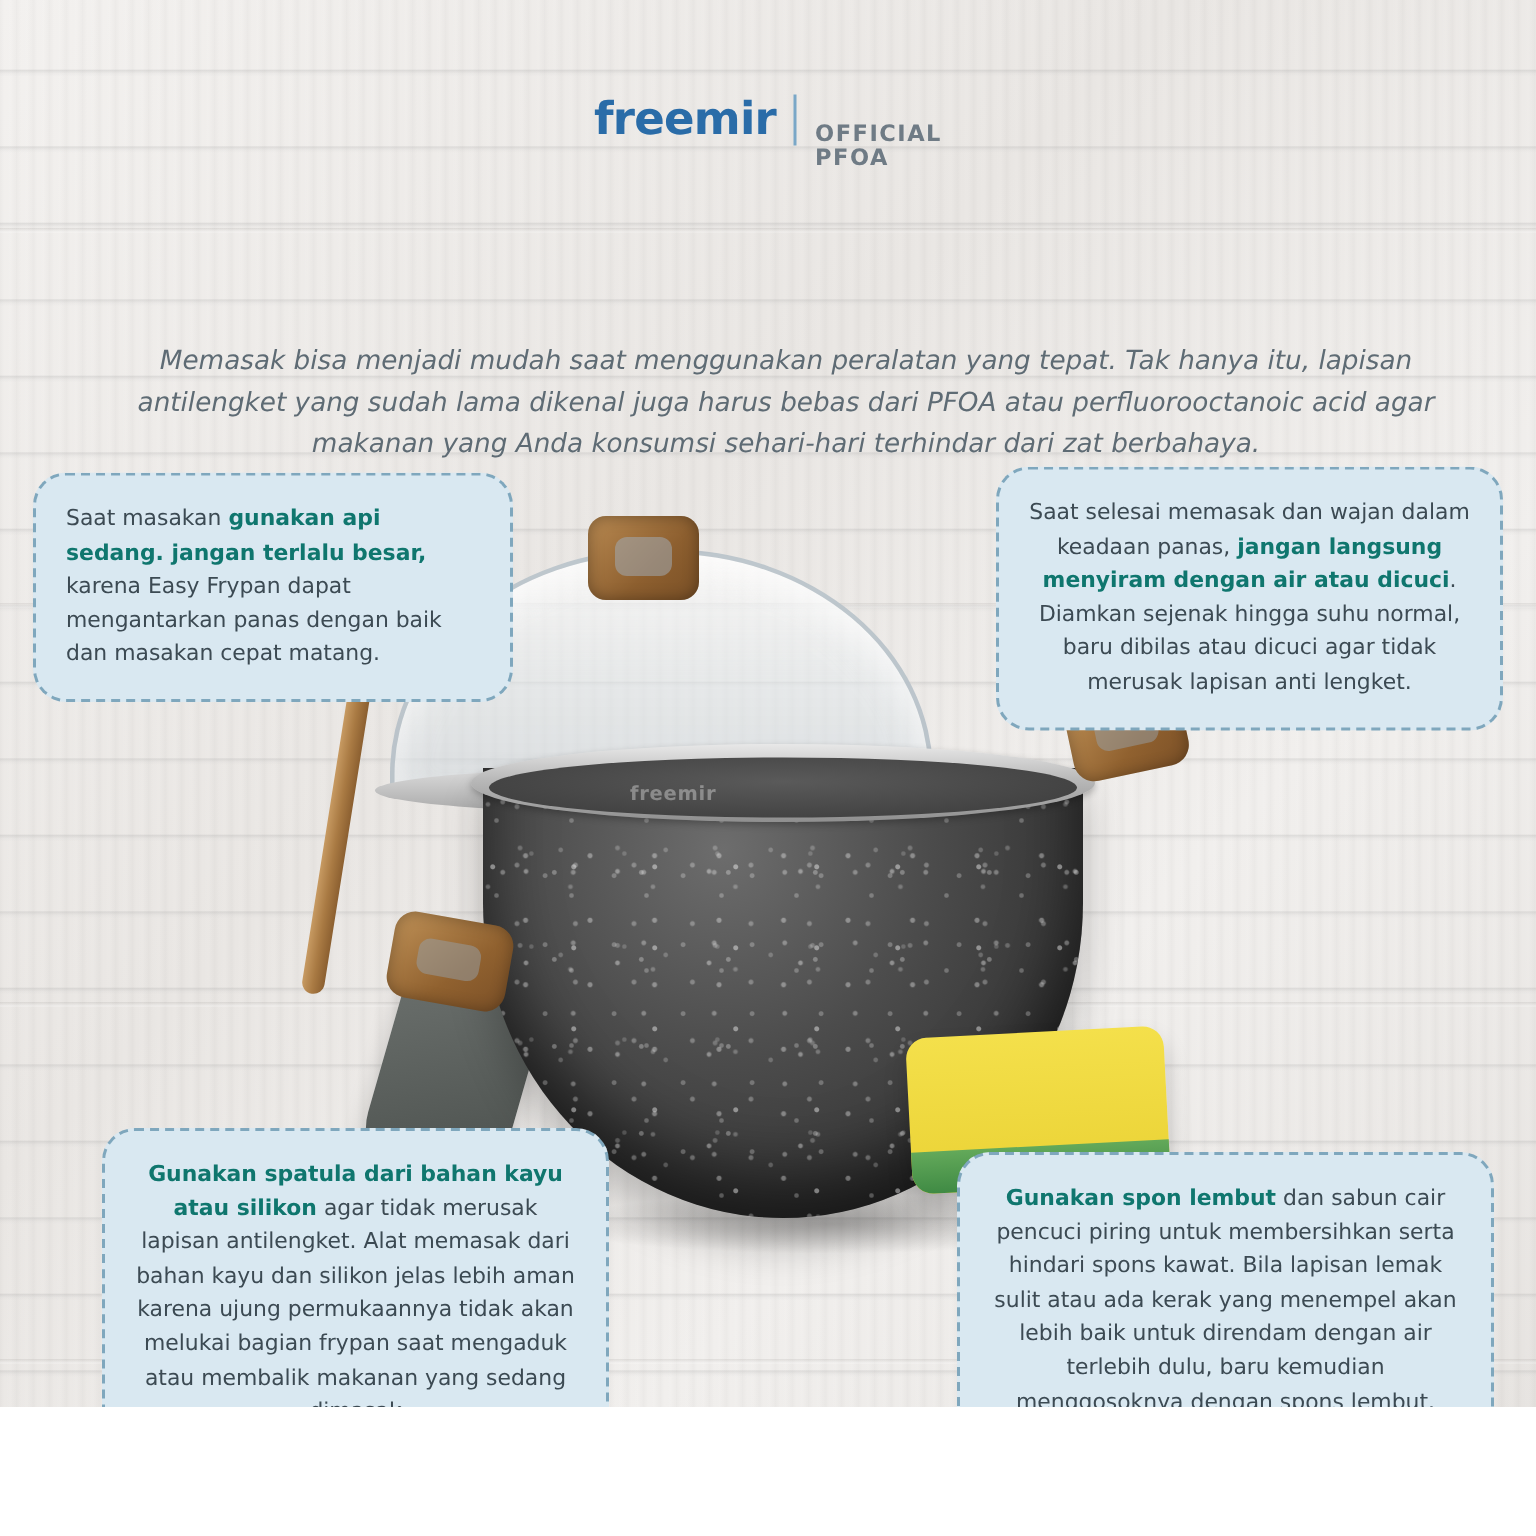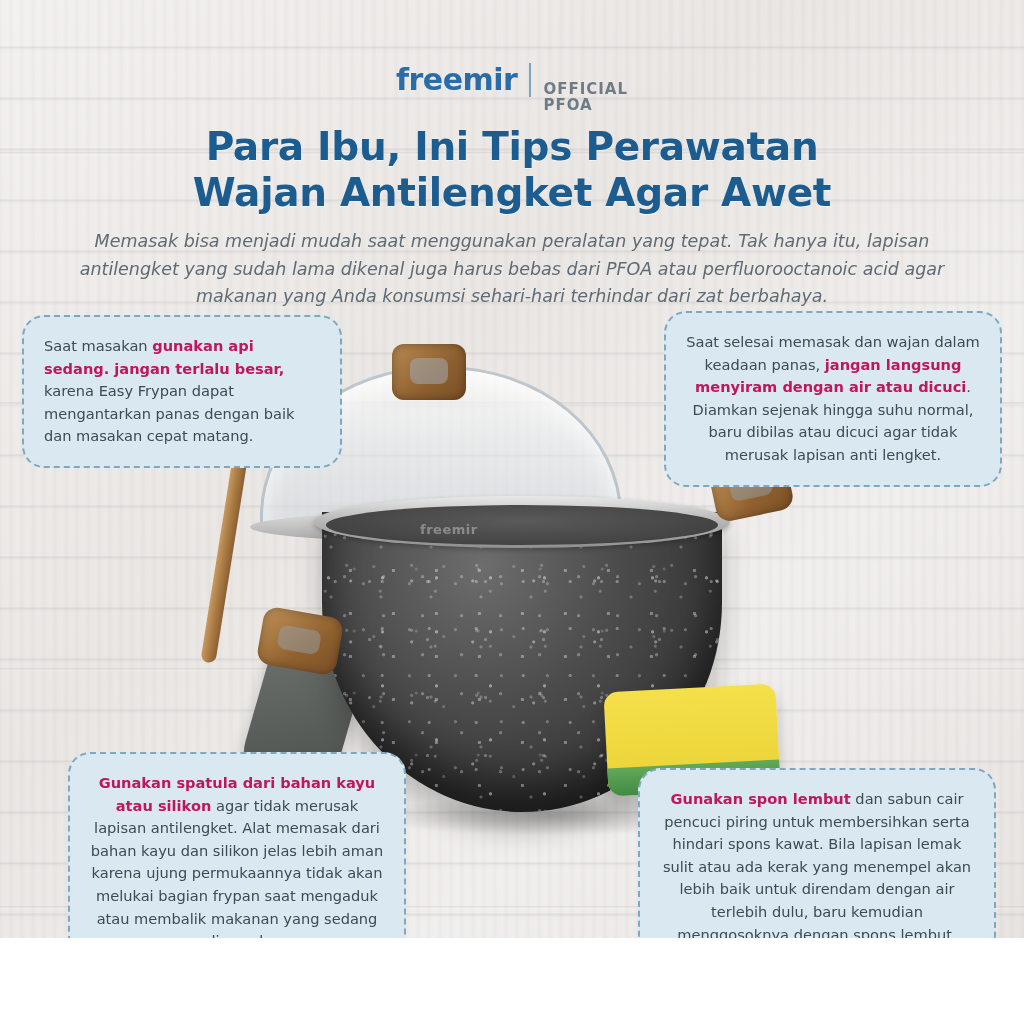--- a/index.html
+++ b/index.html
@@ -86,21 +86,21 @@
     color: #1c5c8f;
     font-weight: bold;
     font-size: 39px;
     line-height: 1.18;
     letter-spacing: -0.3px;
     text-shadow: 0 1px 0 rgba(255,255,255,0.6);
   }
   .subhead {
     position: absolute;
     top: 228px;
-    left: 50px;
+    left: 62px;
     width: 924px;
     text-align: center;
     color: #5e6b74;
     font-style: italic;
     font-size: 17.5px;
     line-height: 1.58;
   }
 
   
   .tip {
@@ -108,21 +108,21 @@
     box-sizing: border-box;
     background: #d9e8f1;
     border: 2px dashed #7fa7bd;
     border-radius: 22px;
     color: #3c4a53;
     font-size: 14.6px;
     line-height: 1.55;
     padding: 18px 20px;
   }
   .tip p { margin: 0; }
-  .tip b { color: #be185d; }
+  .tip b { color: #0f766e; }
 
   .tip-1 { top: 315px; left: 22px;  width: 320px; text-align: left; }
   .tip-2 { top: 311px; left: 664px; width: 338px; text-align: center; }
   .tip-3 { top: 752px; left: 68px;  width: 338px; text-align: center; }
   .tip-4 { top: 768px; left: 638px; width: 358px; text-align: center; }
 
   
   .product {
     position: absolute;
     left: 214px;
@@ -329,24 +329,20 @@
 
   <div class="brand">
     <div class="brand-name">freemir</div>
     <div class="brand-div"></div>
     <div class="brand-sub">
       <div>OFFICIAL</div>
       <div>PFOA</div>
     </div>
   </div>
 
-  <div class="headline">
-    <div>Para Ibu, Ini Tips Perawatan</div>
-    <div>Wajan Antilengket Agar Awet</div>
-  </div>
 
   <div class="subhead">Memasak bisa menjadi mudah saat menggunakan peralatan yang tepat. Tak hanya itu, lapisan antilengket yang sudah lama dikenal juga harus bebas dari PFOA atau perfluorooctanoic acid agar makanan yang Anda konsumsi sehari-hari terhindar dari zat berbahaya.</div>
 
   <div class="product">
     <div class="pan-shadow"></div>
 
     <div class="spatula-handle"></div>
     <div class="spatula-blade"></div>
 
     <div class="lid"></div>

